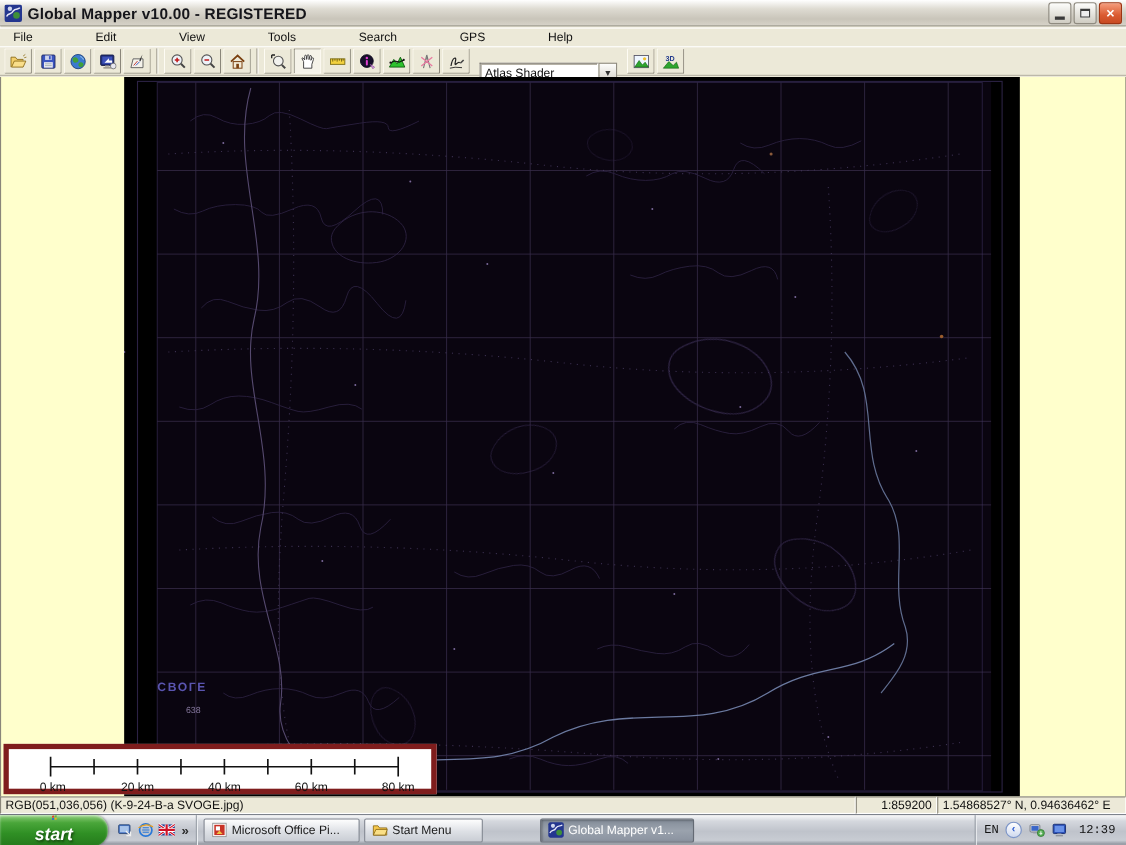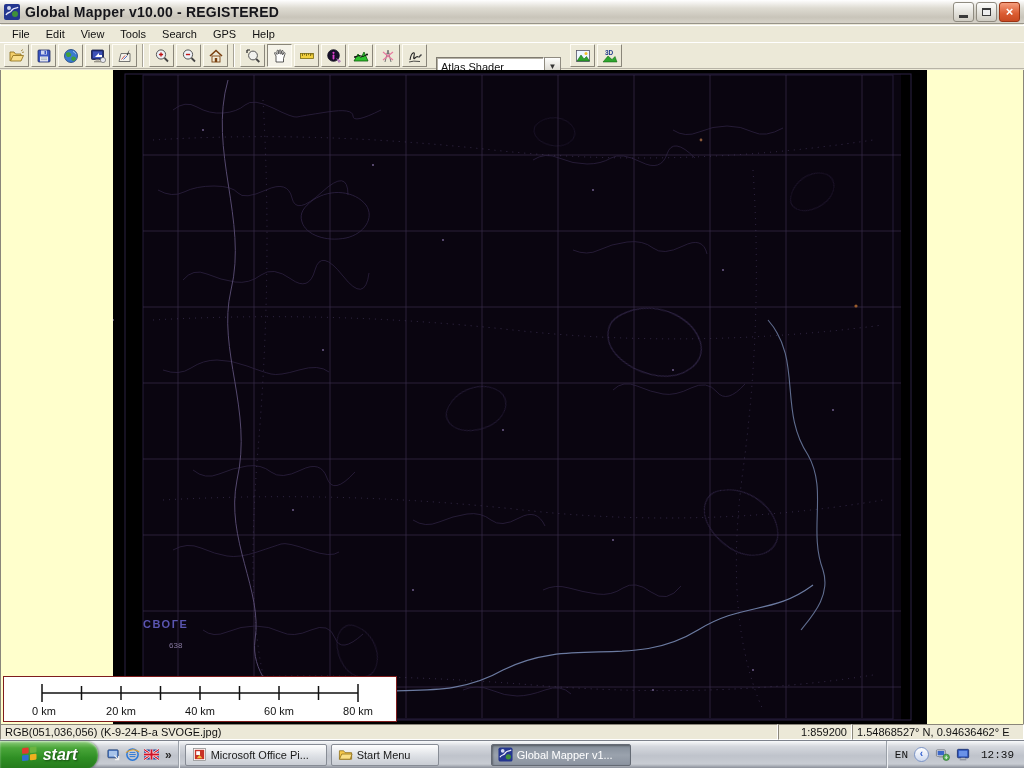--- a/index.html
+++ b/index.html
@@ -15,21 +15,21 @@
   .win-btns { margin-left:auto; display:flex; gap:2px; }
   .win-btn { width:21px; height:20px; border:1px solid #8f8b80; border-radius:3px;
     background:linear-gradient(180deg,#fdfdfb,#cfccc2); display:flex; align-items:center; justify-content:center; }
   .win-btn .bar { width:9px; height:3px; background:#3a3a3a; margin-top:9px; }
   .win-btn .rest { width:9px; height:8px; border:1px solid #3a3a3a; border-top-width:2px; background:#eee; }
   .win-btn.close { background:linear-gradient(180deg,#f59d7d,#da5b31 60%,#c84a22); border-color:#9c3413;
     color:#fff; font-weight:bold; font-size:13px; line-height:1; }
 
   
   .menubar { position:absolute; left:0; top:25px; width:1024px; height:17px; background:#ece9d8;
-    border-top:1px solid #ffffff; display:flex; align-items:center; padding-left:4px; }
+    border-top:1px solid #ffffff; display:flex; align-items:center; padding-left:4px;gap:41px; }
   .menu-item { font-size:11px; color:#111; padding:2px 8px; }
 
   
   .toolbar { position:absolute; left:0; top:42px; width:1024px; height:27px; background:#ece9d8;
     border-top:1px solid #fff; border-bottom:1px solid #b7b3a6; display:flex; align-items:center; padding-left:3px; }
   .tb-btn { width:25px; height:23px; border:1px solid; border-color:#fefcf4 #8a867a #8a867a #fefcf4;
     background:#ece9d8; border-radius:1px; margin:0 1px; display:flex; align-items:center; justify-content:center; }
   .tb-btn.pressed { border-color:#8a867a #fefcf4 #fefcf4 #8a867a; background:#f5f3e9; }
   .tb-sep { width:2px; height:23px; margin:0 4px; border-left:1px solid #a7a396; border-right:1px solid #ffffff; }
   .shader-box { display:flex; align-items:center; margin-left:8px;margin-top:22px; }
@@ -37,40 +37,40 @@
     box-shadow:inset 1px 1px 0 #b5b1a5; font-size:11px; color:#111; display:flex; align-items:center; padding-left:4px; }
   .shader-arrow { width:17px; height:20px; background:linear-gradient(180deg,#fdfdfb,#cfccc2); border:1px solid #8f8b80;
     display:flex; align-items:center; justify-content:center; font-size:8px; color:#333; }
 
   
   .client { position:absolute; left:0; top:70px; width:1024px; height:654px; background:#ffffcc;
     border-left:1px solid #8a867a; border-right:1px solid #8a867a; }
   .mapview { position:absolute; left:112px; top:0px; width:814px; height:654px; background:#000; }
   .mapview svg { display:block; }
   .scalebar { position:absolute; left:2px; bottom:2px; width:394px; height:46px; background:#ffffff;
-    border:1px solid #7f1d1d; }
+    border:5px solid #7f1d1d; }
 
   
   .statusbar { position:absolute; left:0; top:724px; width:1024px; height:16px; background:#ece9d8;
     display:flex; font-size:11px; color:#111; }
   .status-panel { border:1px solid; border-color:#8a867a #ffffff #ffffff #8a867a; padding:0 4px;
     display:flex; align-items:center; white-space:nowrap; overflow:hidden; }
   .sp-left { flex:1; }
   .sp-scale { width:74px; justify-content:flex-end;padding-left:27px; }
   .sp-geo { width:234px; }
   .sp-pos { width:172px; }
 
   
   .taskbar { position:absolute; left:0; top:740px; width:1024px; height:28px;
     background:linear-gradient(180deg,#f9fafb 0%,#d5d8de 20%,#bfc3cb 55%,#c8ccd3 85%,#8b909a 100%);
     border-top:1px solid #7d828c; display:flex; align-items:center; }
   .start-btn { width:98px; height:28px; border-radius:0 13px 13px 0;
     background:linear-gradient(180deg,#8fce7c 0%,#4aa63a 25%,#2f8f24 60%,#257a1c 100%);
     box-shadow:inset 0 1px 2px rgba(255,255,255,.55), 1px 0 2px rgba(0,0,0,.35);
-    display:flex; align-items:center; justify-content:center; gap:5px; }
+    display:flex; align-items:center; justify-content:center; gap:5px;flex-direction:column; }
   .start-label { color:#fff; font-size:16px; font-weight:bold; font-style:italic;
     text-shadow:1px 1px 2px #174a10; }
   .quick-launch { display:flex; align-items:center; gap:4px; padding:0 6px 0 8px; height:28px;
     border-right:1px solid #9aa0a8; box-shadow:1px 0 0 #eef0f3; }
   .ql-chevron { font-size:12px; color:#2c2c2c; font-weight:bold; margin-left:2px; }
   .tasks { display:flex; align-items:center; gap:4px; padding-left:6px; flex:1; }
   .task-btn { height:22px; border:1px solid #878c95; border-radius:2px; padding:0 6px;
     background:linear-gradient(180deg,#fefefe,#dde0e5 55%,#c9cdd4); font-size:11px; color:#1a1a1a;
     display:flex; align-items:center; gap:4px; white-space:nowrap; overflow:hidden; }
   .task-btn.t0 { width:142px; } .task-btn.t1 { width:108px; } .task-btn.t2 { width:140px; }

